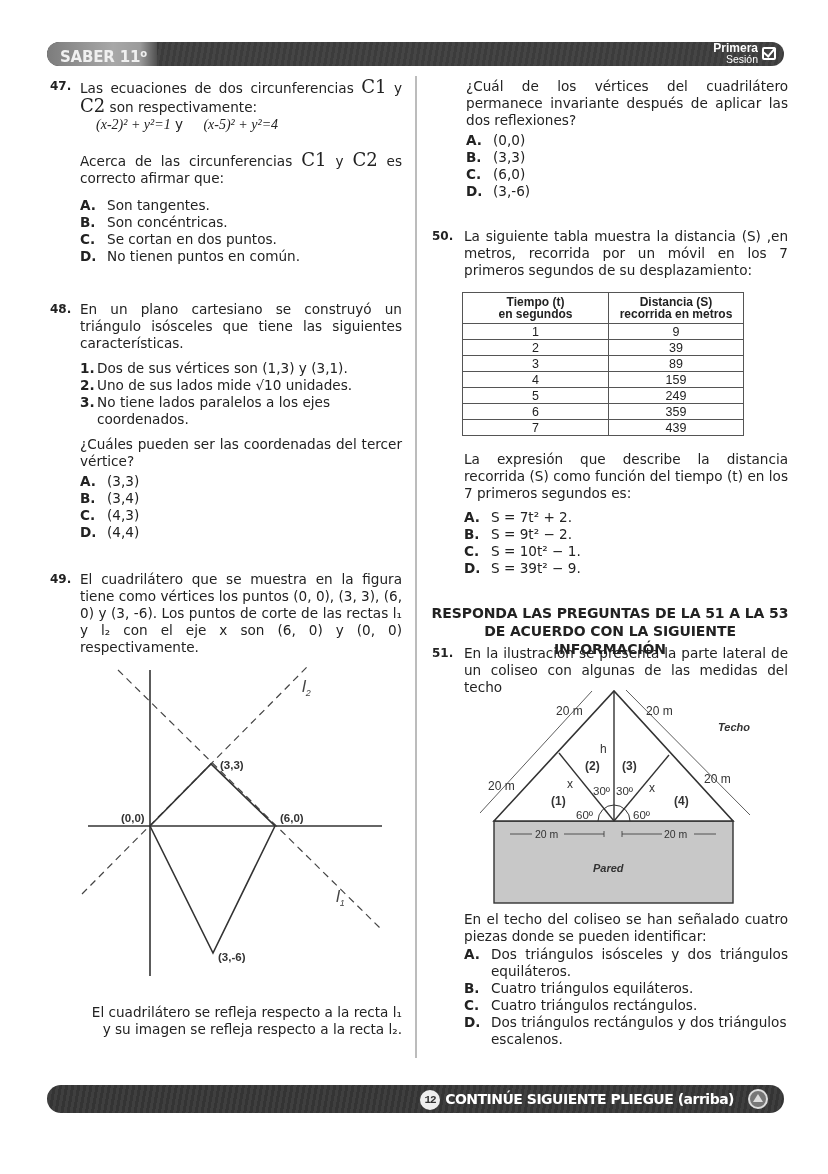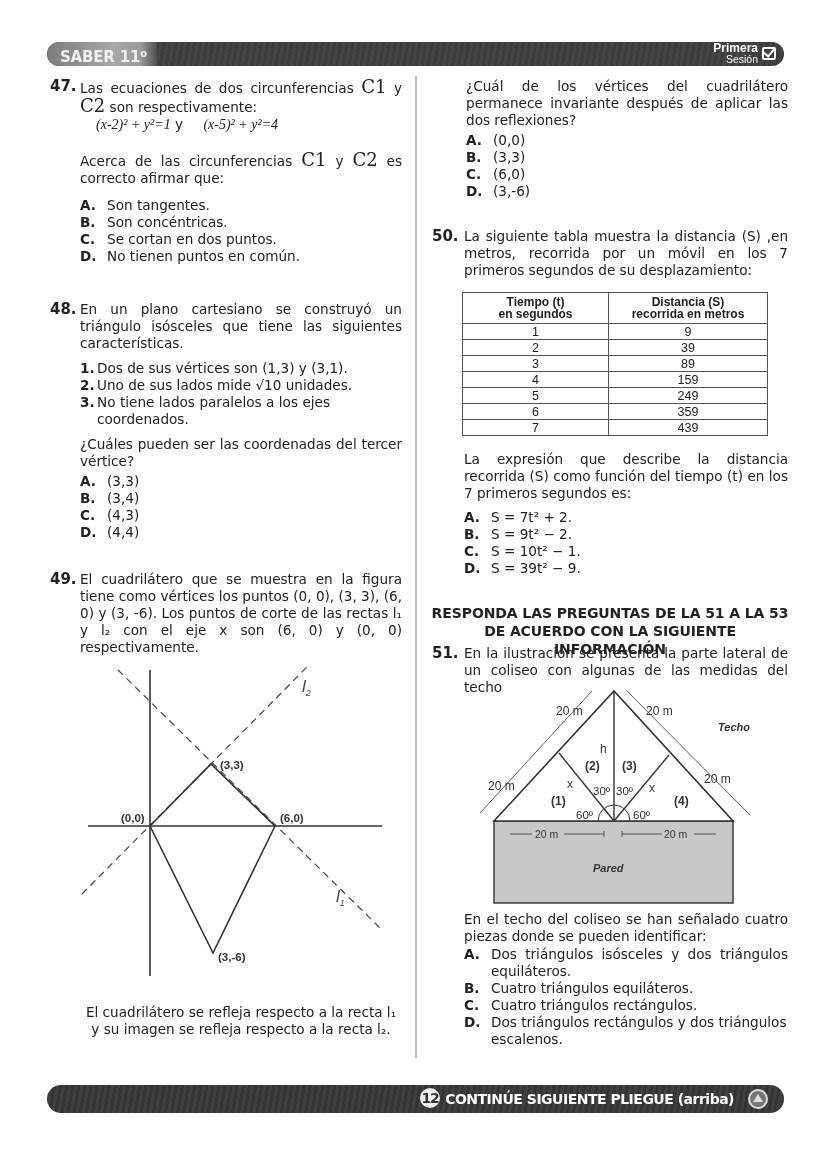--- a/index.html
+++ b/index.html
@@ -31,21 +31,21 @@
       position: absolute; right: 8px; top: 5px; width: 14px; height: 13px;
       border: 2px solid #fff; border-radius: 2px;
     }
     .topbar .check:after {
       content: ""; position: absolute; left: 2px; top: -4px; width: 5px; height: 10px;
       border-right: 2.5px solid #fff; border-bottom: 2.5px solid #fff; transform: rotate(40deg);
     }
     .divider { position: absolute; left: 415px; top: 76px; width: 2px; height: 982px; background: #bcbcbc; }
 
     .q { position: absolute; }
-    .qnum { position: absolute; left: 0; top: 0; font-weight: bold; font-size: 15px; }
+    .qnum { position: absolute; left: 0; top: 0; font-weight: bold; font-size: 12px; }
     .qbody { margin-left: 30px; text-align: justify; }
     .serif { font-family: "DejaVu Serif", serif; font-size: 18px; }
     .eq { font-family: "Liberation Serif", serif; font-style: italic; font-size: 14px; margin-left: 16px; }
     .opts { margin-left: 30px; }
     .opt { display: flex; line-height: 17px; }
     .opt .l { font-weight: bold; width: 27px; flex: none; }
     .opt .t { flex: 1; }
     .numitem { display: flex; }
     .numitem .n { font-weight: bold; width: 17px; flex: none; }
 
@@ -67,21 +67,21 @@
       position: absolute; left: 47px; top: 1085px; width: 737px; height: 28px;
       border-radius: 14px;
       background: repeating-linear-gradient(100deg, #343434 0px, #343434 3px, #3f3f3f 3px, #3f3f3f 6px);
     }
     .botbar .cont {
       position: absolute; right: 50px; top: 0; line-height: 28px; color: #fff; font-weight: bold;
       font-size: 14px; font-family: "DejaVu Sans", sans-serif; letter-spacing: -0.5px;
     }
     .botbar .pg {
       display: inline-block; width: 20px; height: 20px; border-radius: 10px; background: #eee; color: #333;
-      font-size: 14px; line-height: 20px; text-align: center; margin-right: 5px; vertical-align: 1px; letter-spacing: -1px;
+      font-size: 11px; line-height: 20px; text-align: center; margin-right: 5px; vertical-align: 1px; letter-spacing: -1px; font-family: Liberation Mono, monospace;
     }
     .botbar .up {
       position: absolute; right: 16px; top: 4px; width: 20px; height: 20px; border-radius: 50%;
       border: 2px solid #ddd; background: #777;
     }
     .botbar .up:after {
       content: ""; position: absolute; left: 3px; top: 3px; width: 0; height: 0;
       border-left: 5px solid transparent; border-right: 5px solid transparent; border-bottom: 8px solid #ddd;
     }
     svg text { font-family: "Liberation Sans", sans-serif; }
@@ -185,21 +185,21 @@
   <polygon points="80,166 141,104 205,166 143,293" fill="none" stroke="#333" stroke-width="1.6"></polygon>
   <text x="51" y="162" font-size="11.5" font-weight="bold" fill="#333">(0,0)</text>
   <text x="150" y="109" font-size="11.5" font-weight="bold" fill="#333">(3,3)</text>
   <text x="210" y="162" font-size="11.5" font-weight="bold" fill="#333">(6,0)</text>
   <text x="148" y="301" font-size="11.5" font-weight="bold" fill="#333">(3,-6)</text>
   <text x="232" y="32" font-size="17" font-style="italic" fill="#444" font-family="Liberation Serif, serif"><tspan>l</tspan><tspan font-size="9" dy="4">2</tspan></text>
   <text x="266" y="242" font-size="17" font-style="italic" fill="#444" font-family="Liberation Serif, serif"><tspan>l</tspan><tspan font-size="9" dy="4">1</tspan></text>
 </svg>
 
 <div class="q" style="left:50px; top:1004px; width:352px;">
-  <div class="qbody" style="text-align:center;">El cuadrilátero se refleja respecto a la recta l₁ y su imagen se refleja respecto a la recta l₂.</div>
+  <div class="qbody" style="text-align:right;">El cuadrilátero se refleja respecto a la recta l₁ y su imagen se refleja respecto a la recta l₂.</div>
 </div>
 
 <div class="q" style="left:436px; top:78px; width:352px;">
   <div class="qbody">¿Cuál de los vértices del cuadrilátero permanece invariante después de aplicar las dos reflexiones?</div>
   <div class="opts" style="margin-top:3px;">
     <div class="opt">
         <span class="l">A.</span>
         <span class="t">(0,0)</span>
       </div>
     <div class="opt">
@@ -215,21 +215,21 @@
         <span class="t">(3,-6)</span>
       </div>
   </div>
 </div>
 
 <div class="q" style="left:432px; top:228px; width:356px;">
   <span class="qnum">50.</span>
   <div class="qbody" style="margin-left:32px;">La siguiente tabla muestra la distancia (S) ,en metros, recorrida por un móvil en los 7 primeros segundos de su desplazamiento:</div>
 </div>
 
-<table class="dist" style="left:462px; top:292px; width:306px;">
+<table class="dist" style="left:462px; top:292px; width:282px;">
   <thead>
     <tr>
       <th style="width:146px;"><span>Tiempo (t)</span><br><span>en segundos</span></th>
       <th><span>Distancia (S)</span><br><span>recorrida en metros</span></th>
     </tr>
   </thead>
   <tbody>
     <tr>
         <td>1</td>
         <td>9</td>

